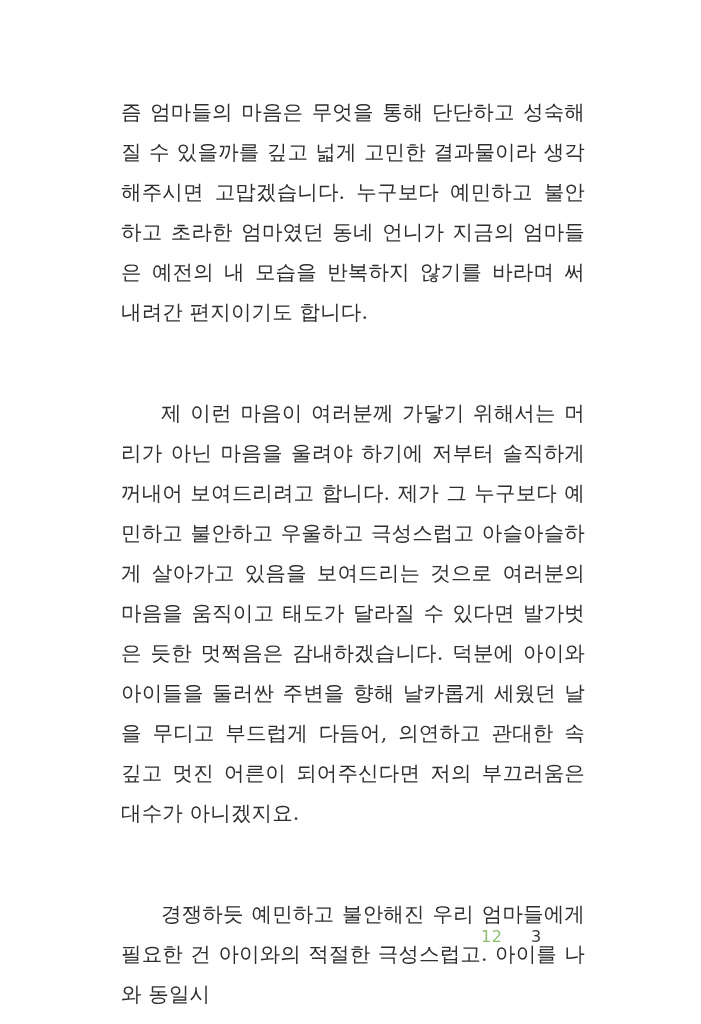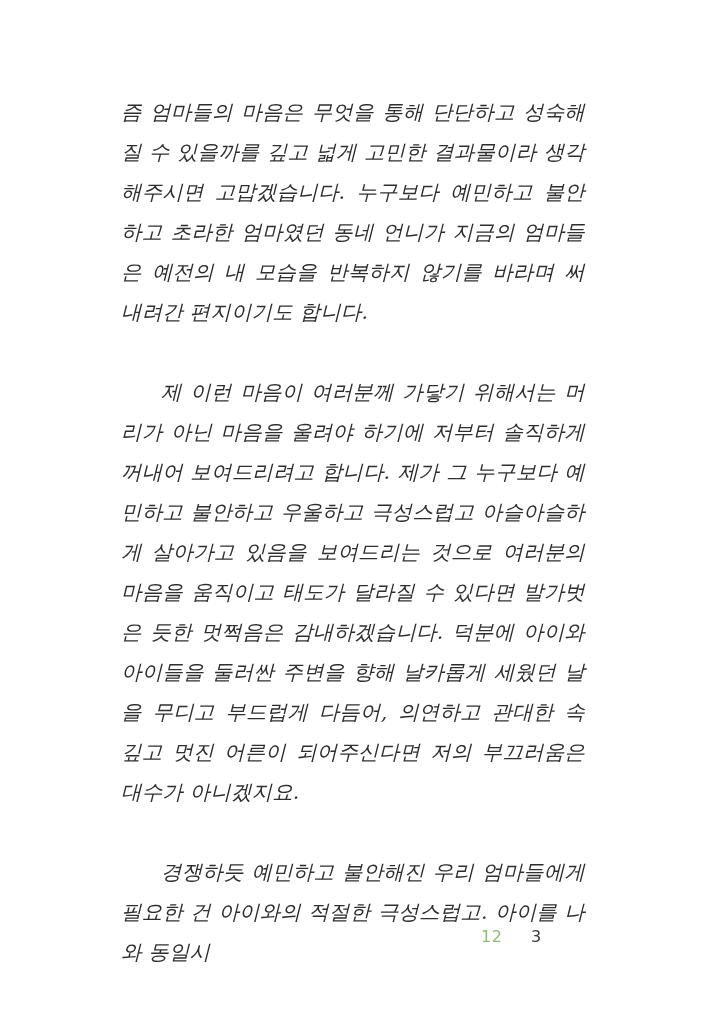--- a/index.html
+++ b/index.html
@@ -34,33 +34,32 @@
   .para {
     margin: 0;
     font-size: 20.5px;
     line-height: 40px;
     color: #2e2e2e;
     text-align: justify;
     text-justify: inter-character;
     word-break: break-all;
     letter-spacing: 0.15px;
     font-weight: 400;
-    font-style: italic;
   }
 
   .para.continued {
     text-indent: 0;
   }
 
   .para.indented {
     text-indent: 40px;
   }
 
   .para + .para {
-    margin-top: 40px;
+    margin-top: 61px;
   }
 
   
   .para:last-child {
     text-align: justify;
   }
 
   .footer {
     position: absolute;
     left: 0;

